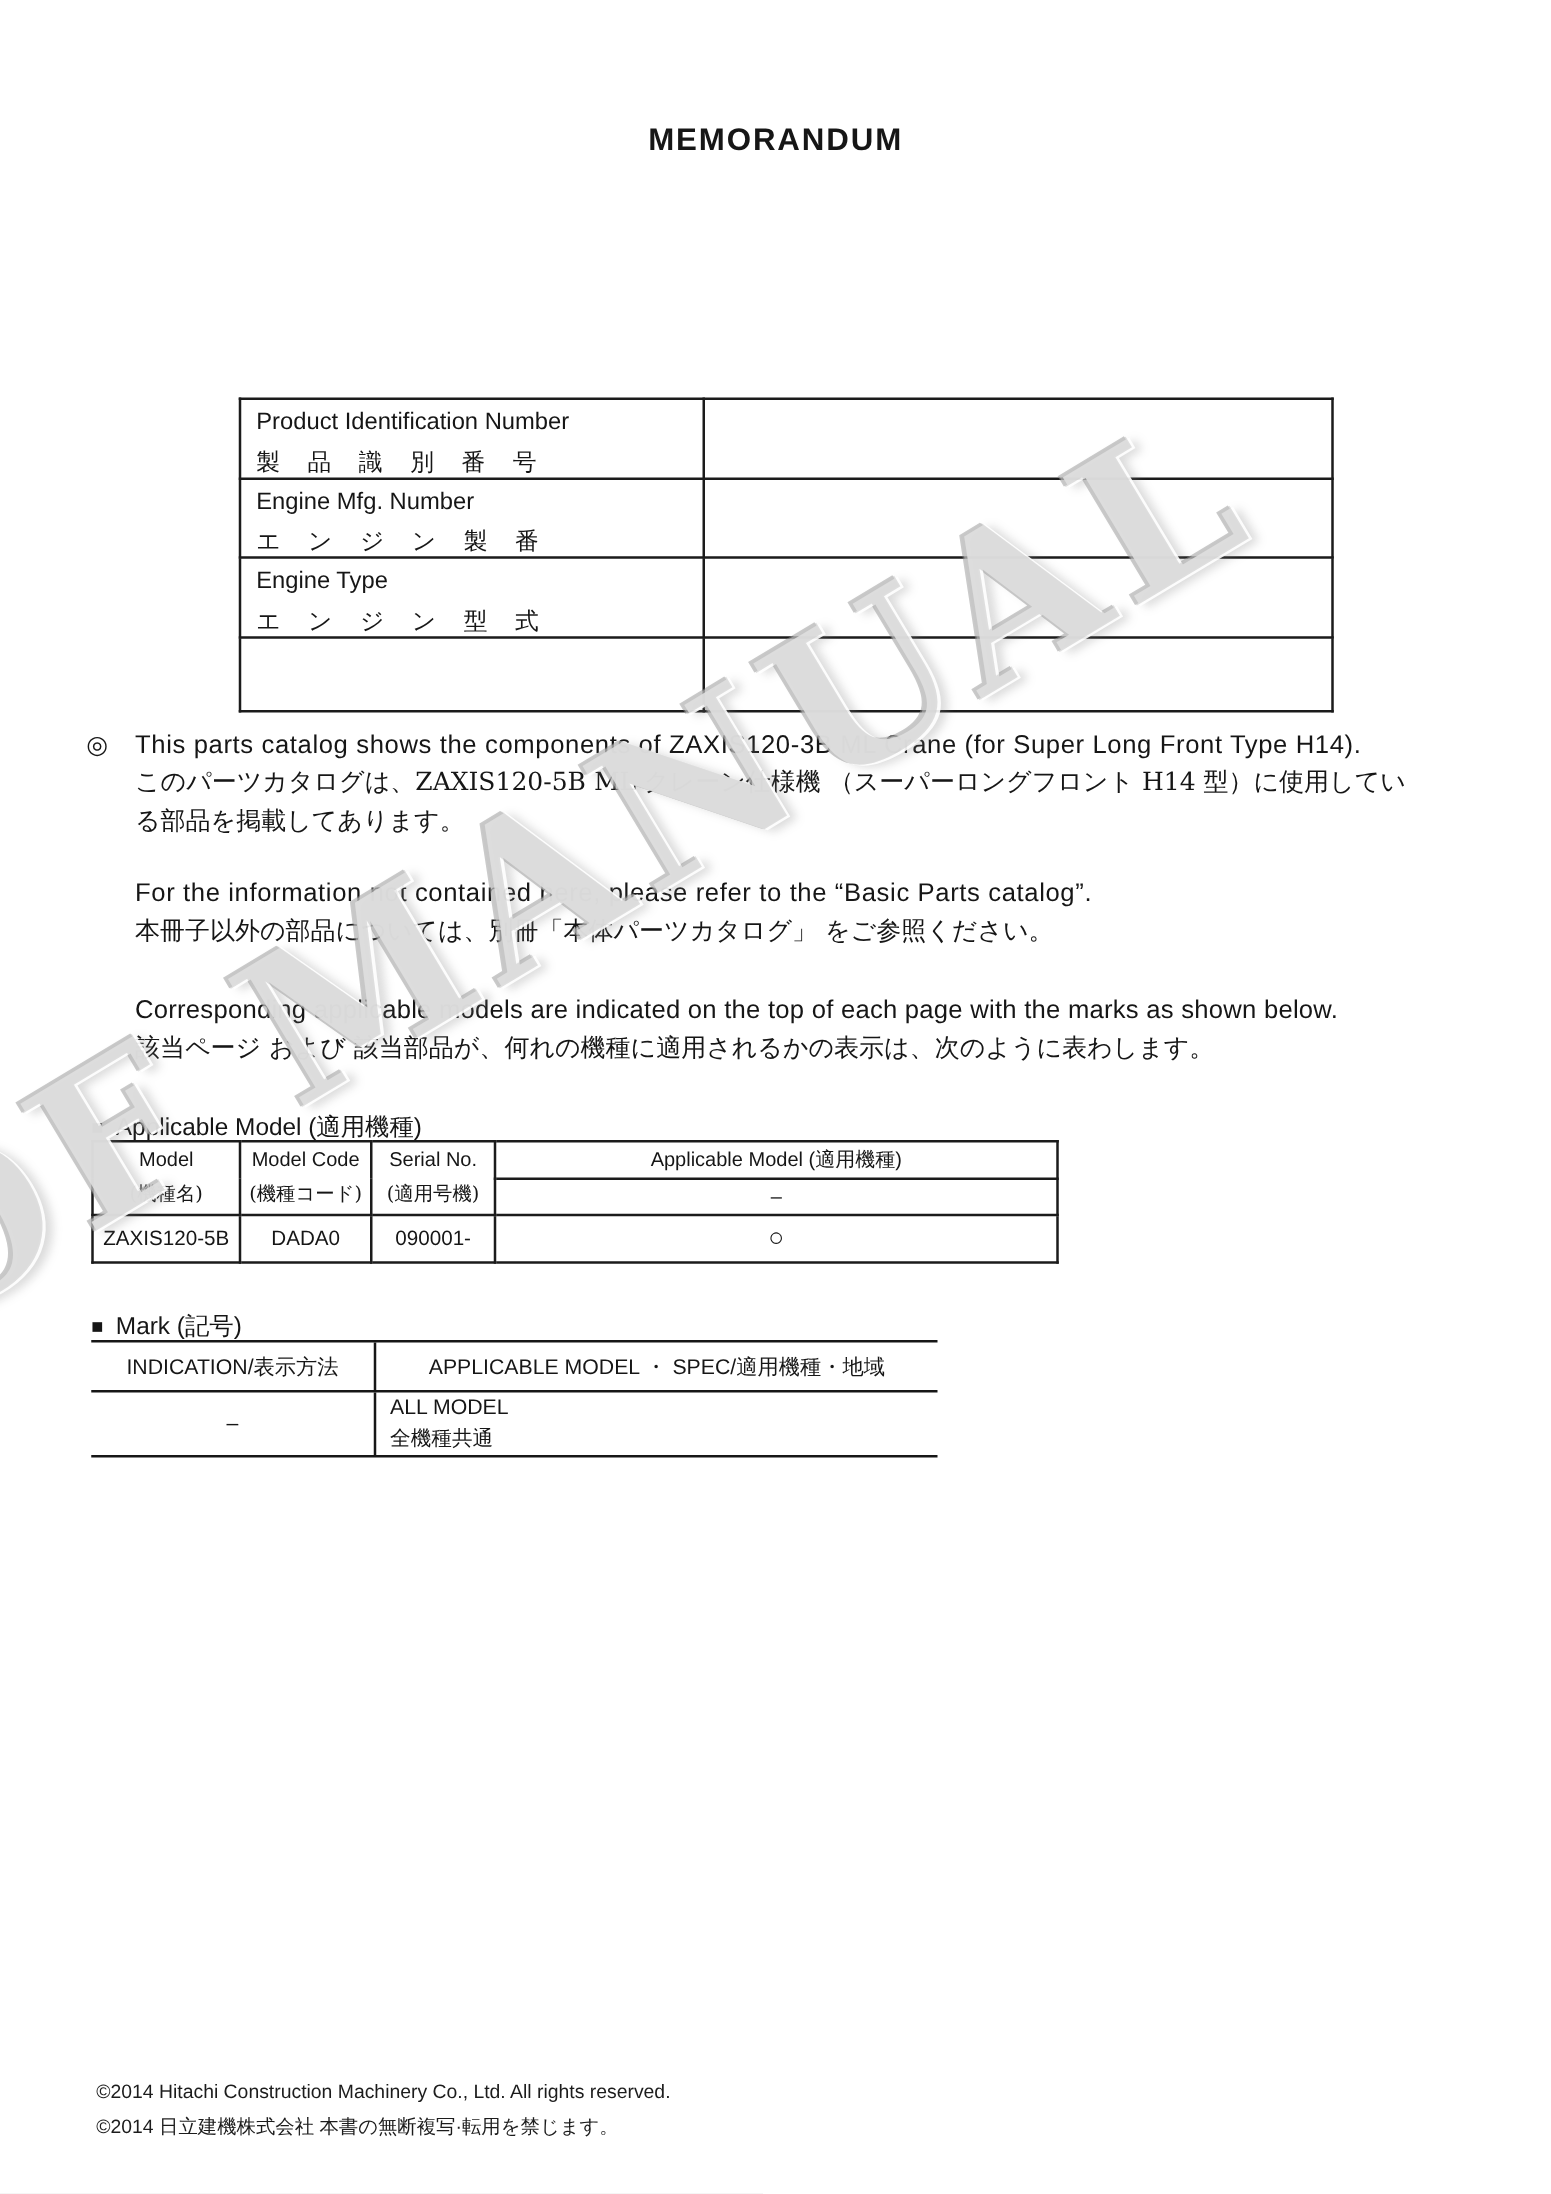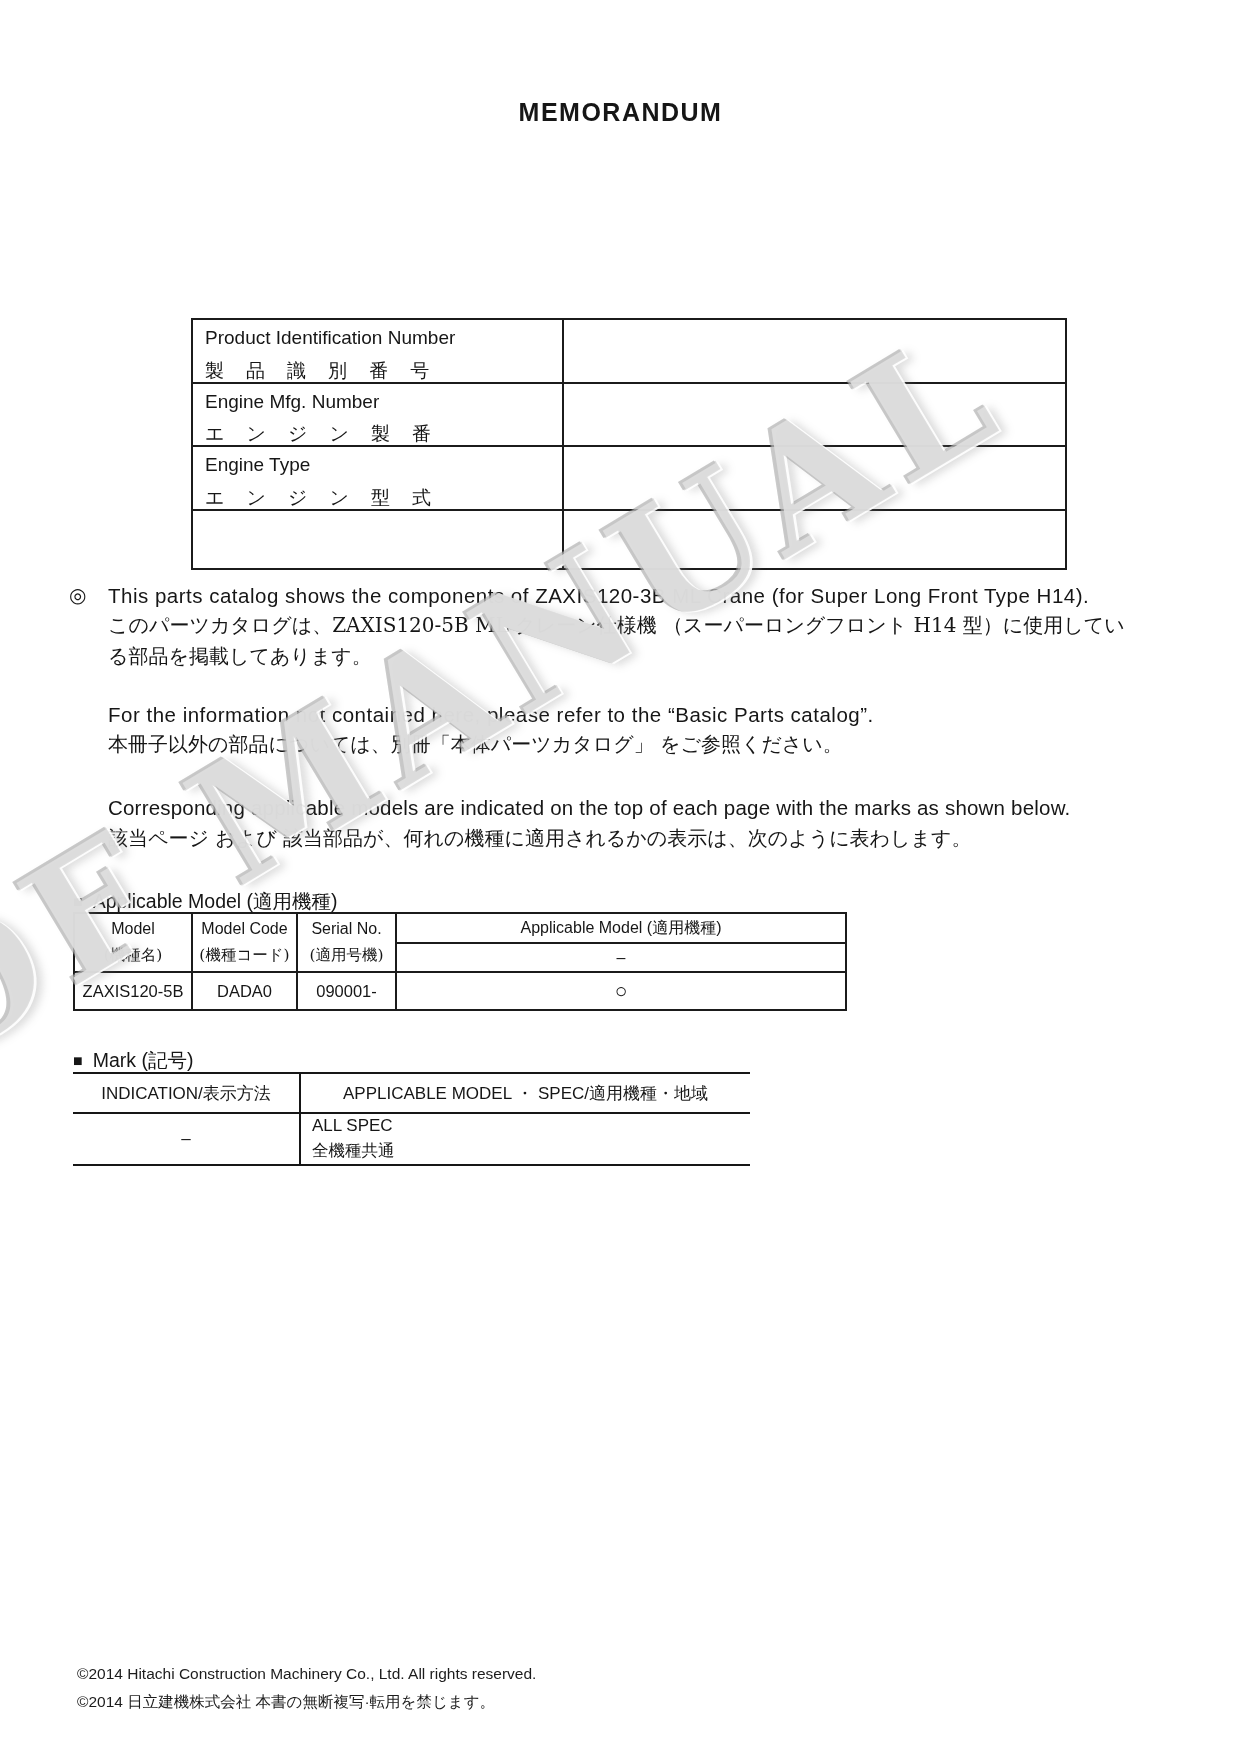--- a/index.html
+++ b/index.html
@@ -175,21 +175,21 @@
   </div>
 
   <div class="abs mark-table">
     <div class="mk-row mk-hdr">
       <div class="mk-c1">INDICATION/表示方法</div>
       <div class="mk-c2">APPLICABLE MODEL ・ SPEC/適用機種・地域</div>
     </div>
     <div class="mk-row mk-data">
       <div class="mk-c1">–</div>
       <div class="mk-c2 left">
-        <div>ALL SPEC</div>
+        <div>ALL MODEL</div>
         <div class="mk-line2">全機種共通</div>
       </div>
     </div>
   </div>
 
   <div class="abs footer">
     <div>©2014 Hitachi Construction Machinery Co., Ltd. All rights reserved.</div>
     <div>©2014  日立建機株式会社  本書の無断複写·転用を禁じます。</div>
   </div>
 

